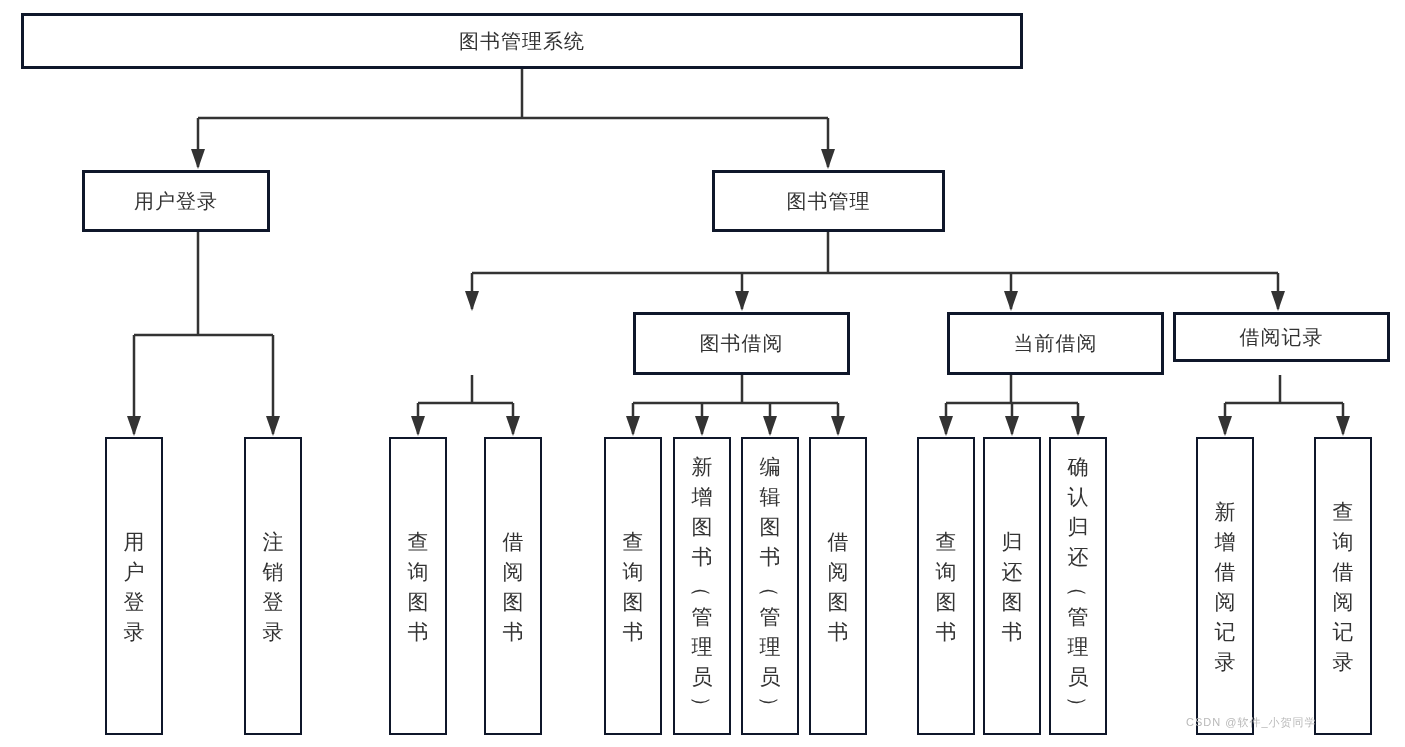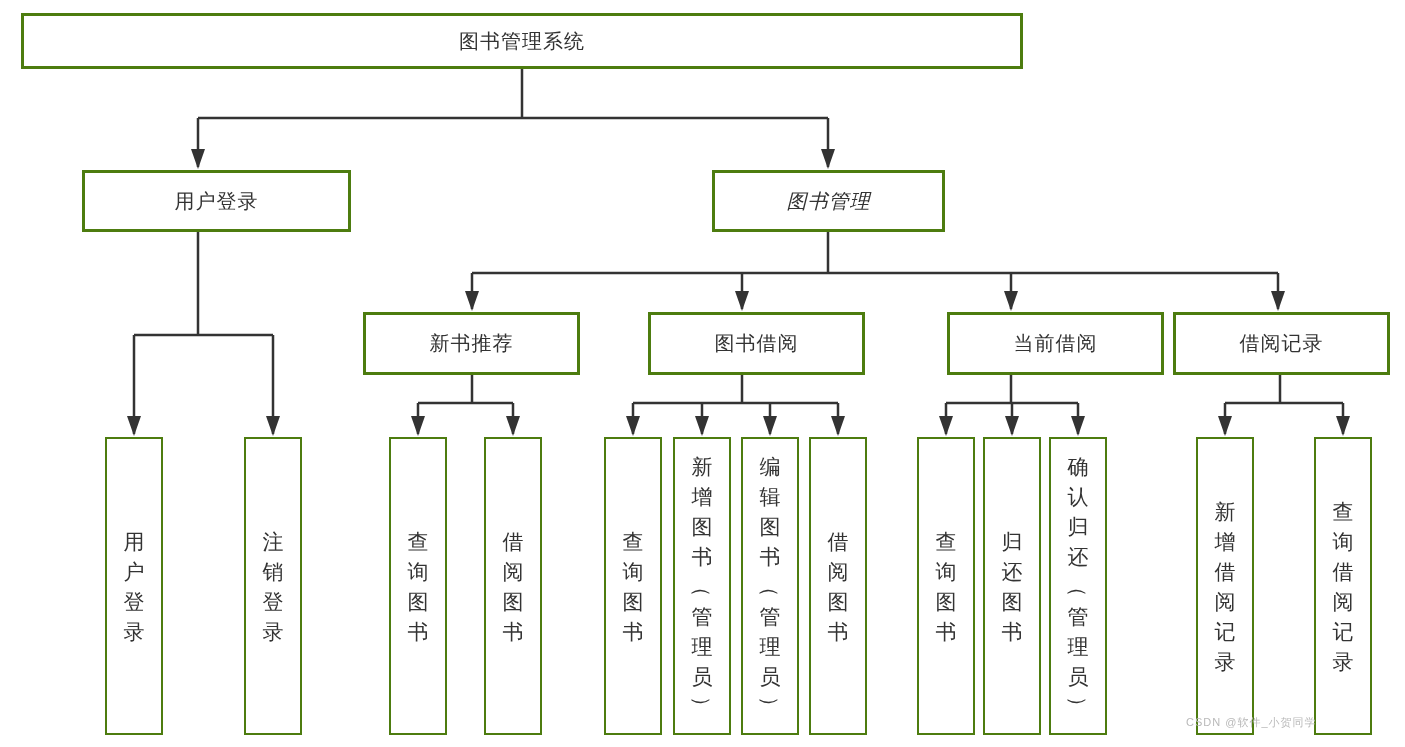--- a/index.html
+++ b/index.html
@@ -8,21 +8,21 @@
     width:1405px;height:747px;
     background:#ffffff;
     font-family:"Liberation Sans","DejaVu Sans",sans-serif;
     overflow:hidden;
   }
   svg.wires{position:absolute;left:0;top:0;z-index:1;}
   .node{
     position:absolute;
     box-sizing:border-box;
     background:#ffffff;
-    border:3px solid #4d7c0f;
+    border:3px solid #0f172a;
     color:#333333;
     display:flex;align-items:center;justify-content:center;
     z-index:2;
   }
   .node.h{font-size:20px;letter-spacing:1px;}
   .node.v{border-width:2px;}
   .vtext{
     display:flex;flex-direction:column;
     align-items:center;justify-content:center;
     width:100%;height:100%;
@@ -78,27 +78,26 @@
       <line x1="946" y1="403" x2="946" y2="434"></line>
       <line x1="1012" y1="403" x2="1012" y2="434"></line>
       <line x1="1078" y1="403" x2="1078" y2="434"></line>
       <line x1="1225" y1="403" x2="1225" y2="434"></line>
       <line x1="1343" y1="403" x2="1343" y2="434"></line>
     </g>
   </svg>
 
   <div class="node h" style="left:21px;top:13px;width:1002px;height:56px;">图书管理系统</div>
 
-  <div class="node h" style="left:82px;top:170px;width:269px;height:62px;text-align:center;">用户登录</div>
-  <div class="node h" style="left:712px;top:170px;width:233px;height:62px;font-style:italic;">图书管理</div>
-
-  <div class="node h" style="left:363px;top:312px;width:217px;height:63px;">新书推荐</div>
-  <div class="node h" style="left:648px;top:312px;width:217px;height:63px;">图书借阅</div>
+  <div class="node h" style="left:82px;top:170px;width:188px;height:62px;text-align:center;">用户登录</div>
+  <div class="node h" style="left:712px;top:170px;width:233px;height:62px;">图书管理</div>
+
+  <div class="node h" style="left:633px;top:312px;width:217px;height:63px;">图书借阅</div>
   <div class="node h" style="left:903px;top:312px;width:217px;height:63px;margin-left:44px;">当前借阅</div>
-  <div class="node h" style="left:1173px;top:312px;width:217px;height:63px;">借阅记录</div>
+  <div class="node h" style="left:1173px;top:312px;width:217px;height:50px;">借阅记录</div>
 
   <div class="node v" style="left:105px;top:437px;width:58px;height:298px;">
     <div class="vtext">
         <span>用</span>
         <span>户</span>
         <span>登</span>
         <span>录</span>
       </div>
   </div>
   <div class="node v" style="left:244px;top:437px;width:58px;height:298px;">

